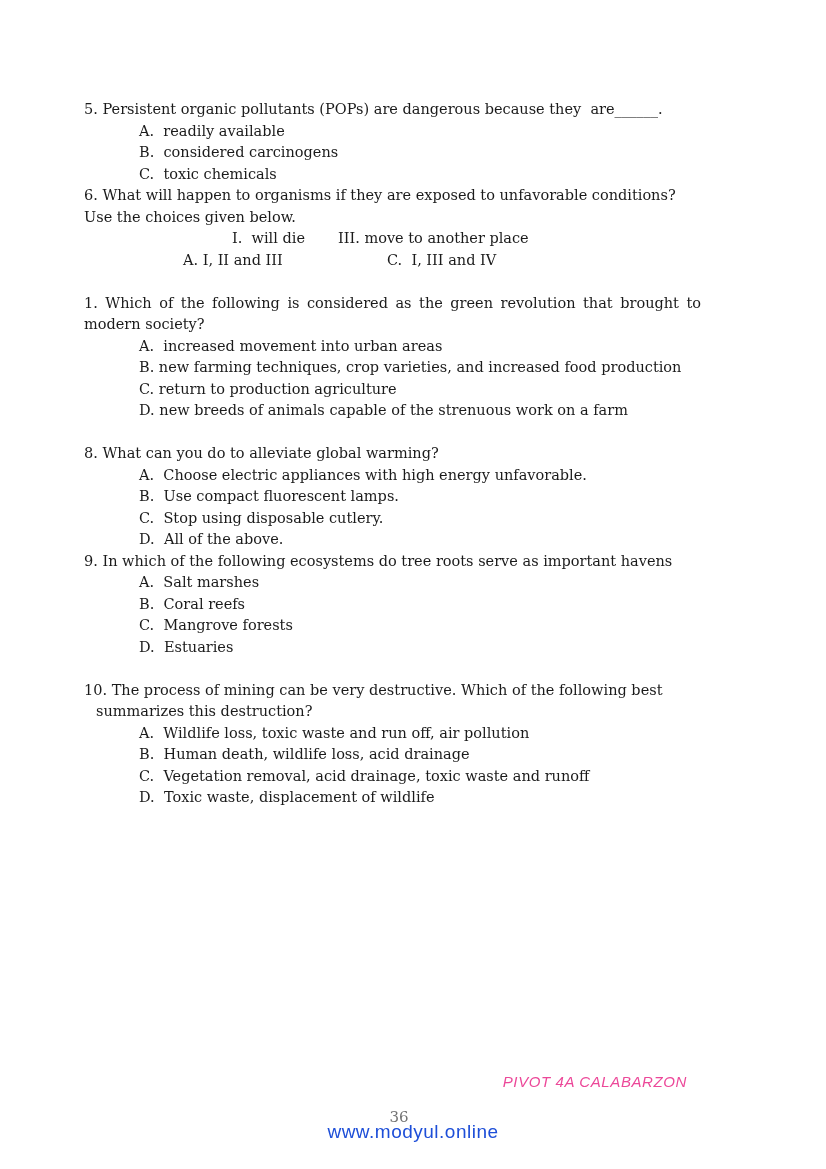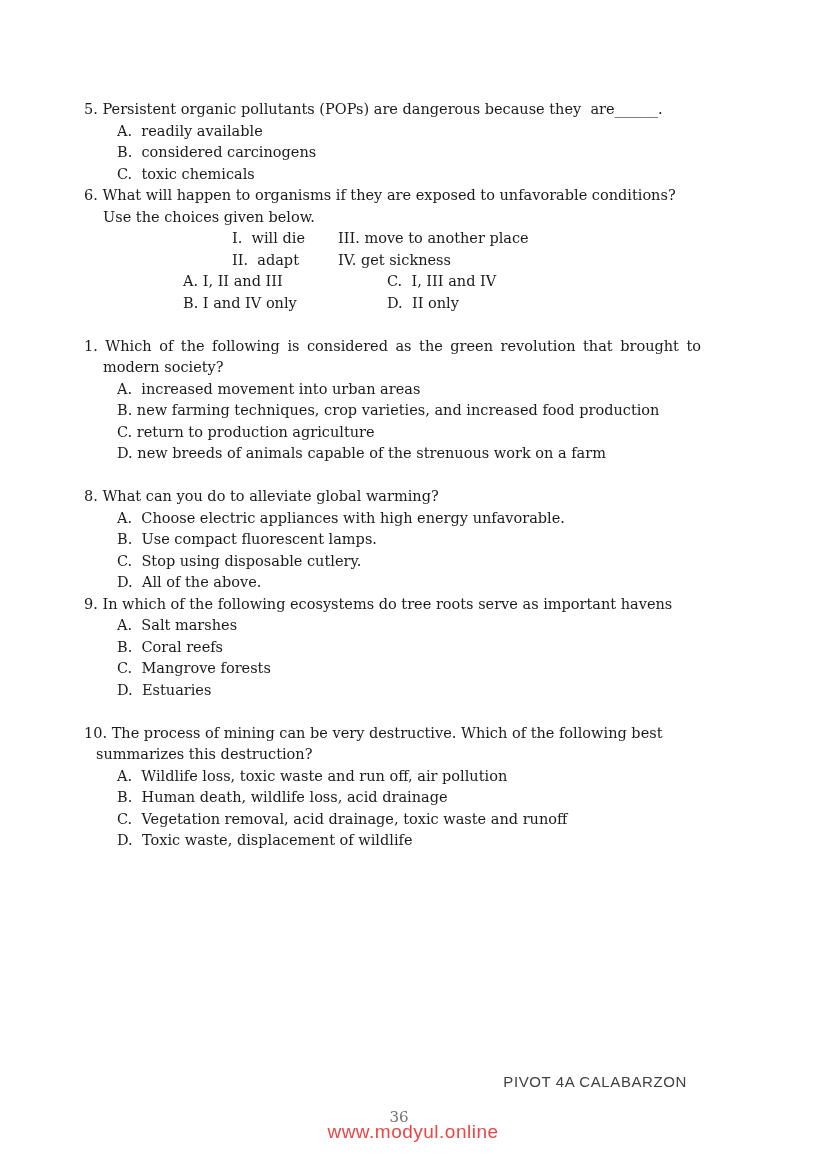--- a/index.html
+++ b/index.html
@@ -15,63 +15,64 @@
     color: #1b1b1b;
   }
   .content {
     position: absolute;
     left: 84px;
     top: 99px;
     width: 617px;
   }
   .line { white-space: pre-wrap; }
   .stem { margin-left: 0; }
-  .cont { margin-left: 19px; }
+  .cont { }
   .cont-wide { margin-left: 12px; }
-  .opt { margin-left: 33px; }
+  .opt { margin-left: 55px; }
   .justify {
     white-space: normal;
     text-align: justify;
     text-align-last: justify;
   }
   .gap { height: 21.5px; }
   .sub-row { position: relative; height: 21.5px; }
   .sub-row .c1 { position: absolute; left: 148px; white-space: pre; text-align: center; }
   .sub-row .c2 { position: absolute; left: 254px; white-space: pre; }
   .pair-row { position: relative; height: 21.5px; }
   .pair-row .c1 { position: absolute; left: 99px; white-space: pre; }
   .pair-row .c2 { position: absolute; left: 303px; white-space: pre; }
   .footer-brand {
     position: absolute;
     top: 1071px;
     right: 139px;
     font-family: "Liberation Sans", sans-serif;
+    font-style: italic;
     font-size: 15px;
     letter-spacing: 0.6px;
-    color: #404040;
+    color: #ec4899;
   }
   .page-number {
     position: absolute;
     top: 1107px;
     left: 0;
     width: 798px;
     text-align: center;
     font-size: 15px;
     color: #737373;
   }
   .watermark {
     position: absolute;
     top: 1121px;
     left: 0;
     width: 826px;
     text-align: center;
     font-family: "Liberation Sans", sans-serif;
     font-size: 19px;
     letter-spacing: 0.5px;
-    color: #ef4444;
+    color: #1d4ed8;
   }
 </style>
 </head>
 <body>
 
 <div class="page">
   <main class="content">
 
     <section>
       <div class="line stem">5. Persistent organic pollutants (POPs) are dangerous because they  are______.</div>
@@ -80,31 +81,23 @@
       <div class="line opt">C.  toxic chemicals</div>
     </section>
 
     <section>
       <div class="line stem">6. What will happen to organisms if they are exposed to unfavorable conditions?</div>
       <div class="line cont">Use the choices given below.</div>
       <div class="sub-row">
         <span class="c1">I.  will die</span>
         <span class="c2">III. move to another place</span>
       </div>
-      <div class="sub-row">
-        <span class="c1">II.  adapt</span>
-        <span class="c2">IV. get sickness</span>
-      </div>
       <div class="pair-row">
         <span class="c1">A. I, II and III</span>
         <span class="c2">C.  I, III and IV</span>
-      </div>
-      <div class="pair-row">
-        <span class="c1">B. I and IV only</span>
-        <span class="c2">D.  II only</span>
       </div>
     </section>
 
     <div class="gap"></div>
 
     <section>
       <div class="line stem justify">1. Which of the following is considered as the green revolution that brought to</div>
       <div class="line cont">modern society?</div>
       <div class="line opt">A.  increased movement into urban areas</div>
       <div class="line opt">B. new farming techniques, crop varieties, and increased food production</div>

